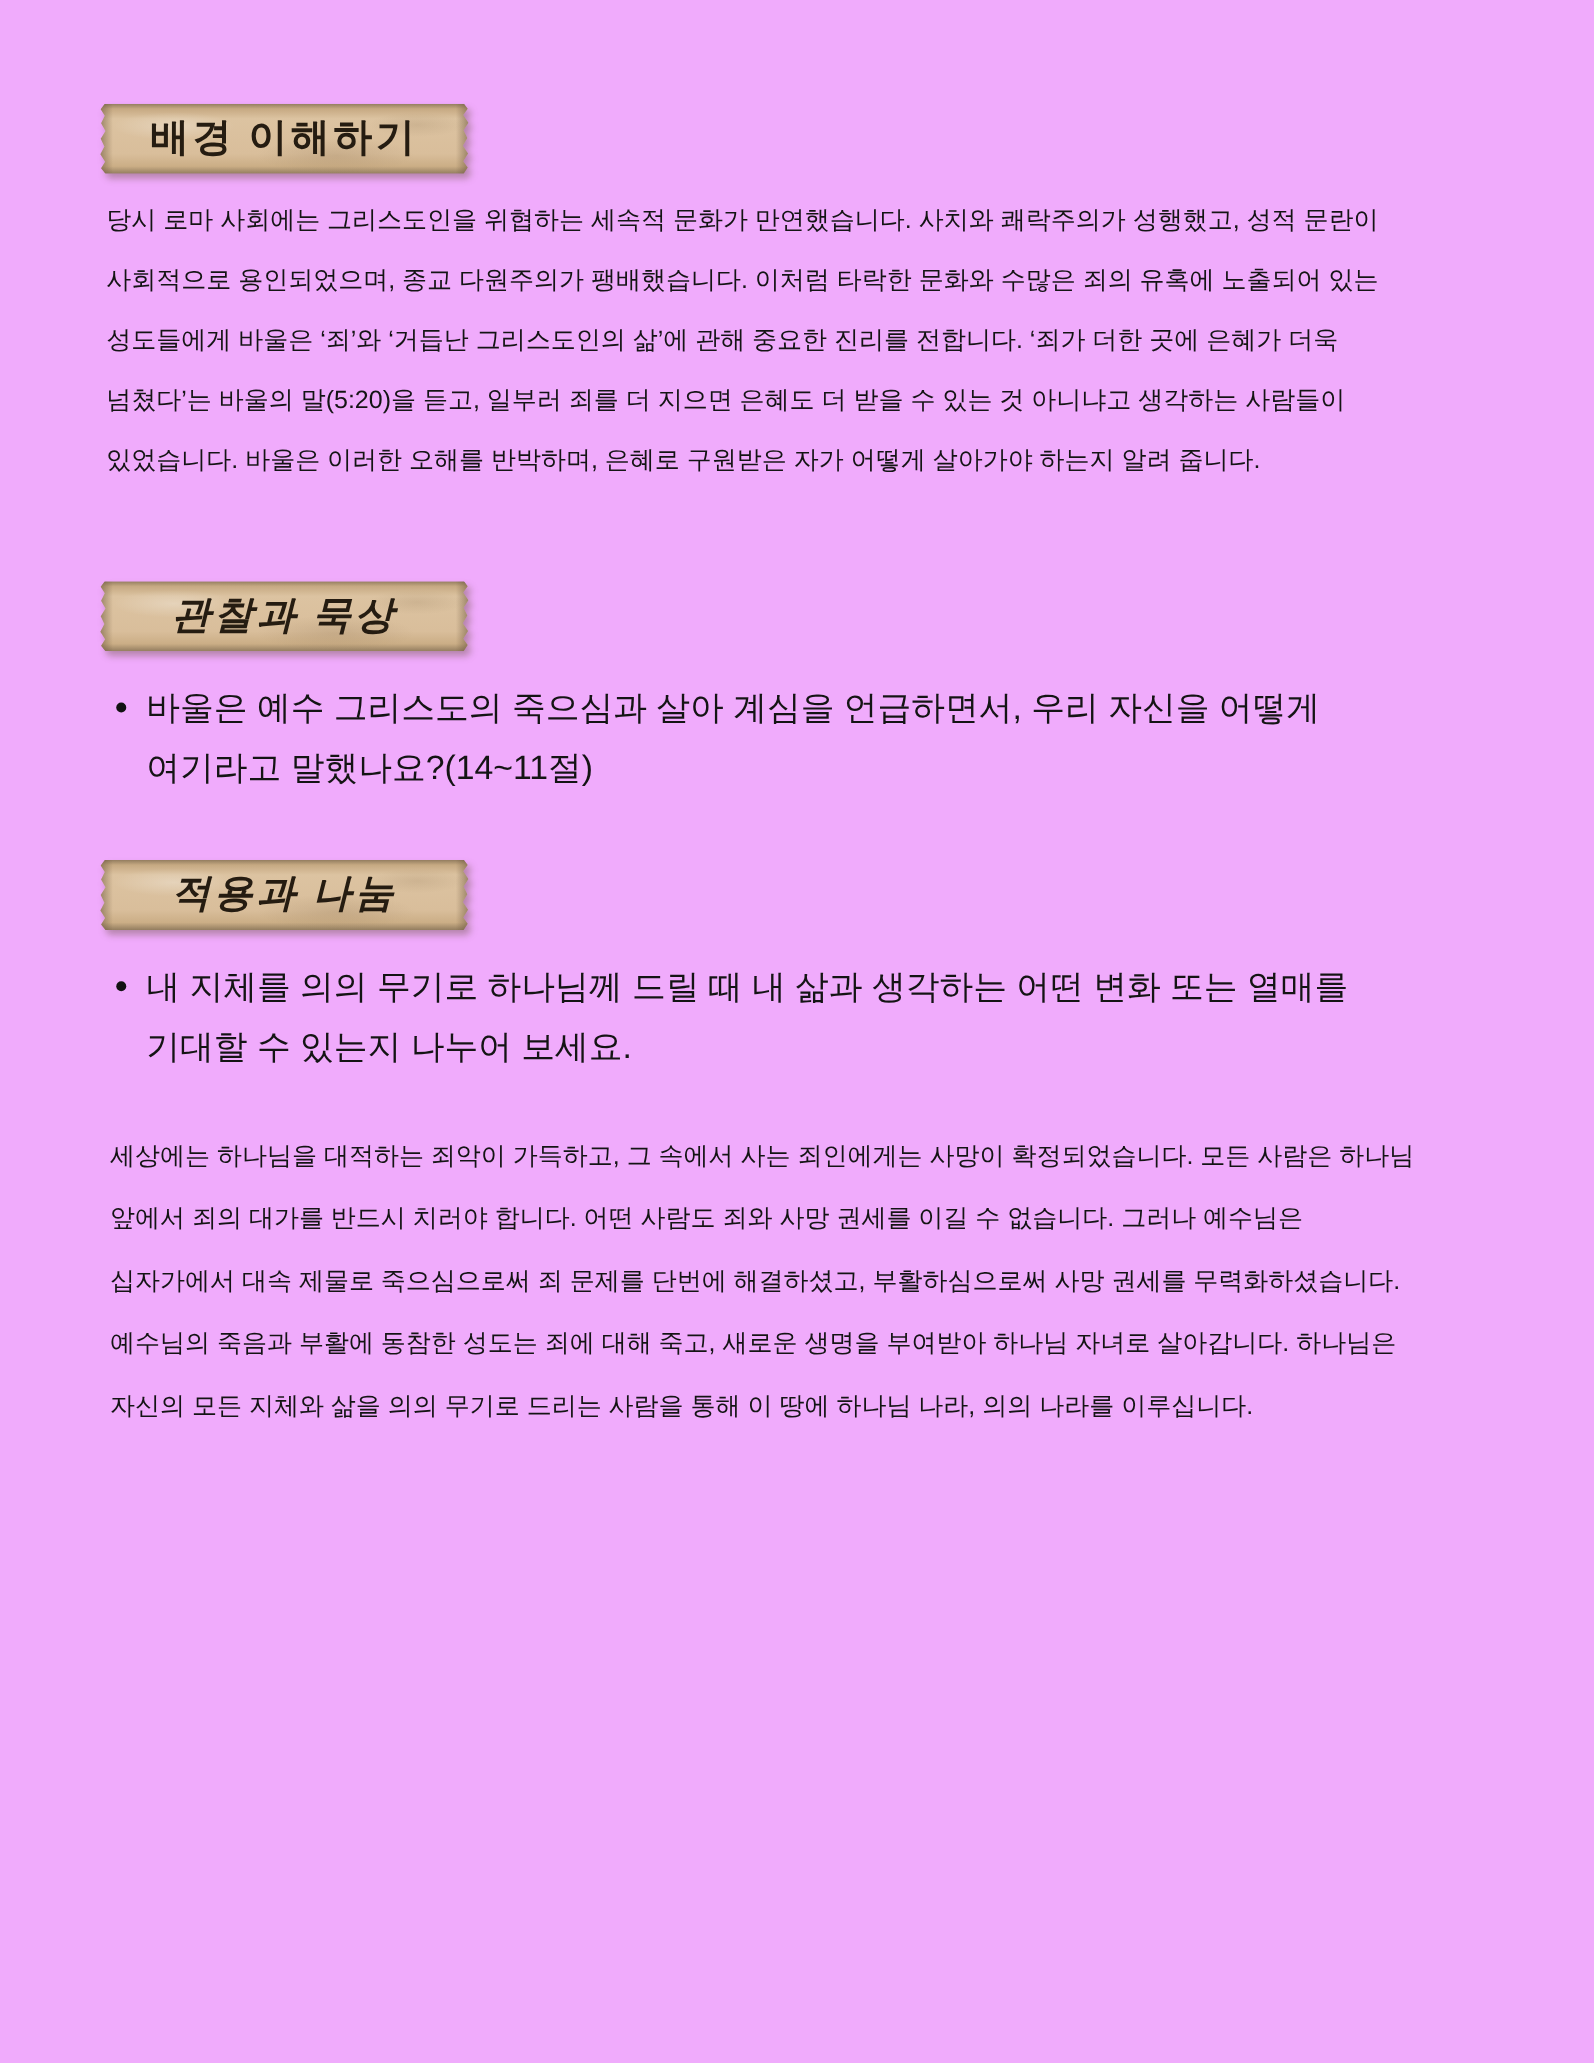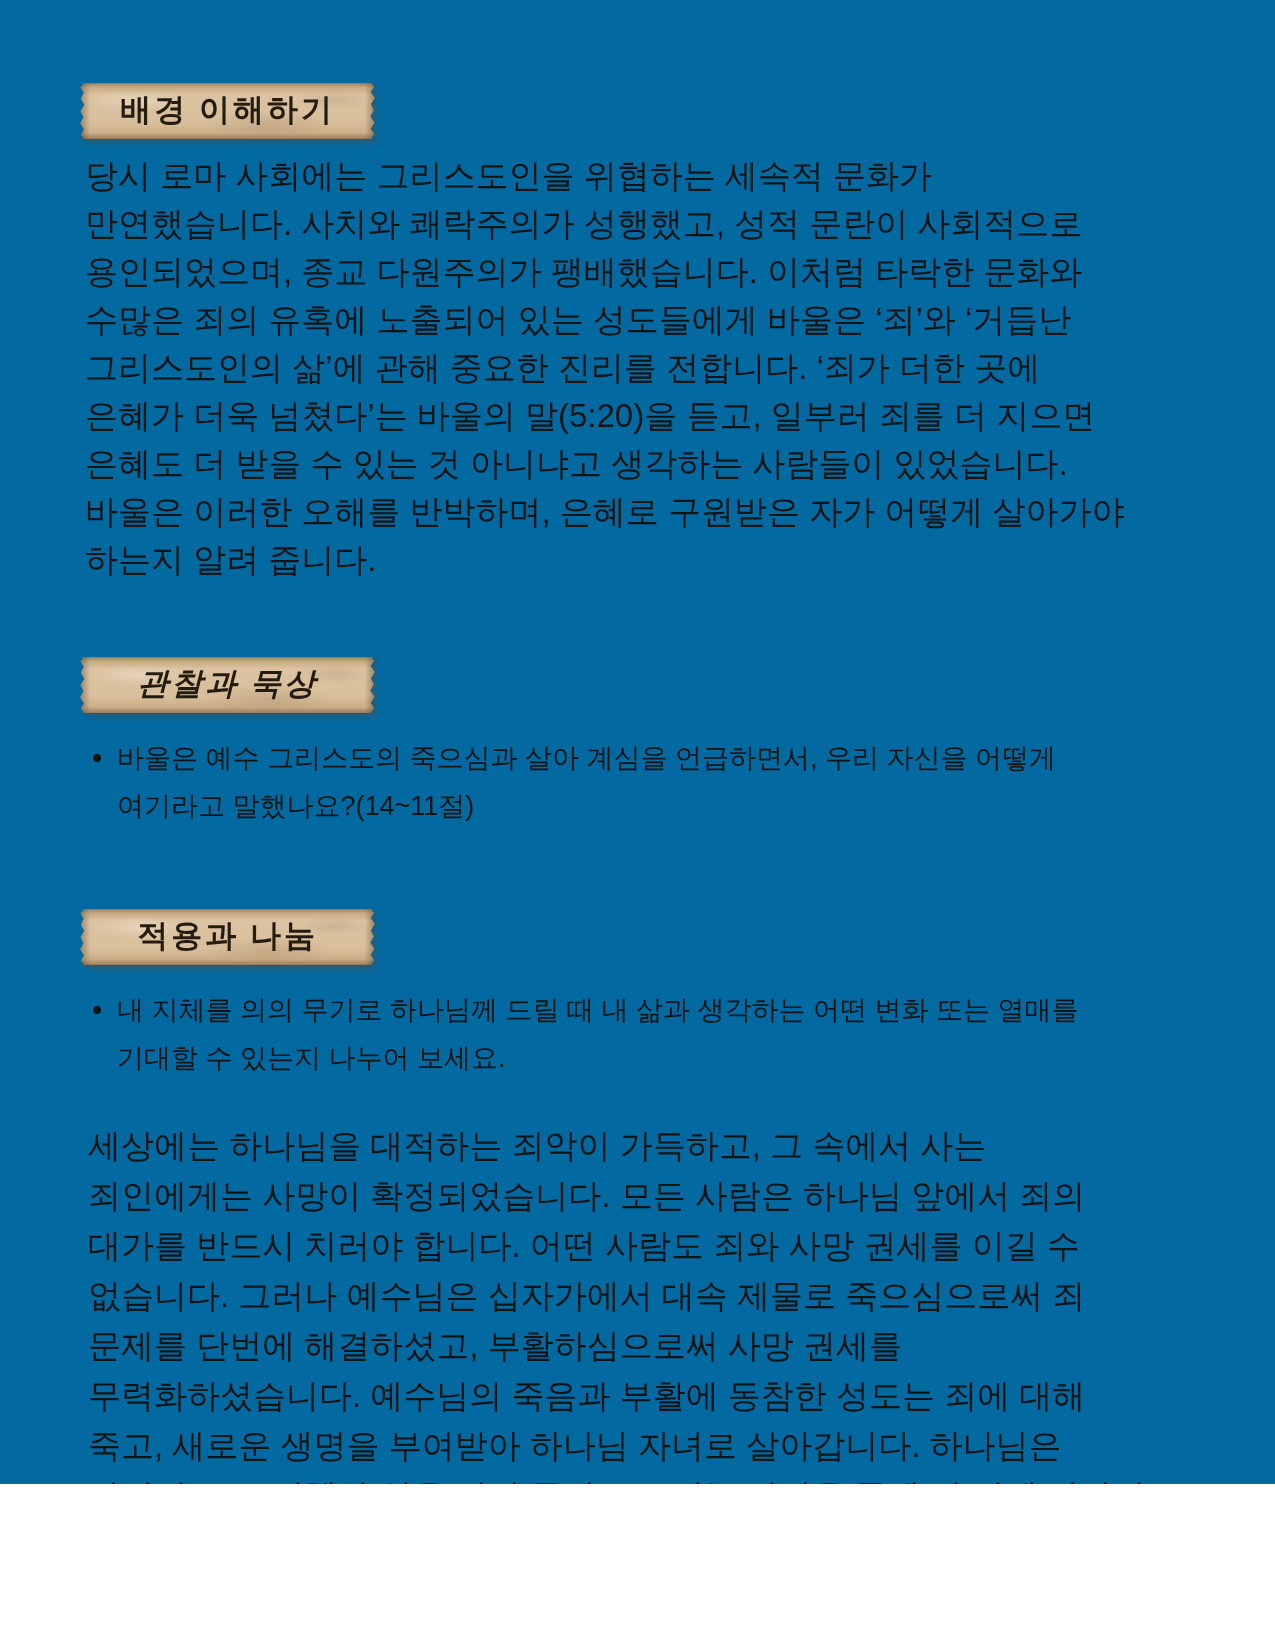--- a/index.html
+++ b/index.html
@@ -1,22 +1,22 @@
 <!DOCTYPE html>
 <html><head>
 <meta charset="utf-8">
 <style>
   * { margin: 0; padding: 0; box-sizing: border-box; }
   html, body { background: #ffffff; }
 
   .page {
     position: relative;
     width: 1275px;
-    height: 1484px;
-    background: #0369a1;
+    height: 1650px;
+    background: #f0abfc;
     overflow: hidden;
     font-family: "Liberation Sans", "DejaVu Sans", sans-serif;
     color: #141414;
   }
 
   .content { padding: 83px 120px 0 80px; }
 
   
   .tape {
     width: 295px;
@@ -51,21 +51,21 @@
     font-size: 31px;
     letter-spacing: 3px;
     color: #251c11;
     padding-bottom: 3px;
     white-space: nowrap;
   }
 
   
   .para {
     width: 1055px;
-    font-size: 33px;
+    font-size: 20px;
     line-height: 48px;
     color: #141414;
     text-align: left;
     word-break: keep-all;
   }
   .para-1 { margin: 13px 0 0 5px; }
   .para-2 { margin: 39px 0 0 8px; width: 1058px; line-height: 50px; }
 
   ul.bullets { list-style: none; margin-top: 21px; }
   li.bullet {
@@ -81,21 +81,21 @@
     position: absolute;
     left: 13px;
     top: 20px;
     width: 8px;
     height: 8px;
     border-radius: 50%;
     background: #121212;
   }
 
   .tape-2 { margin-top: 73px; font-style: italic; }
-  .tape-3 { margin-top: 79px; }
+  .tape-3 { margin-top: 50px; font-style: italic; }
   .tape-4 { margin-top: 18px; }
 </style>
 </head>
 <body>
 
 <div class="page">
   <div class="content">
 
     <section>
       <div class="tape tape-1">

